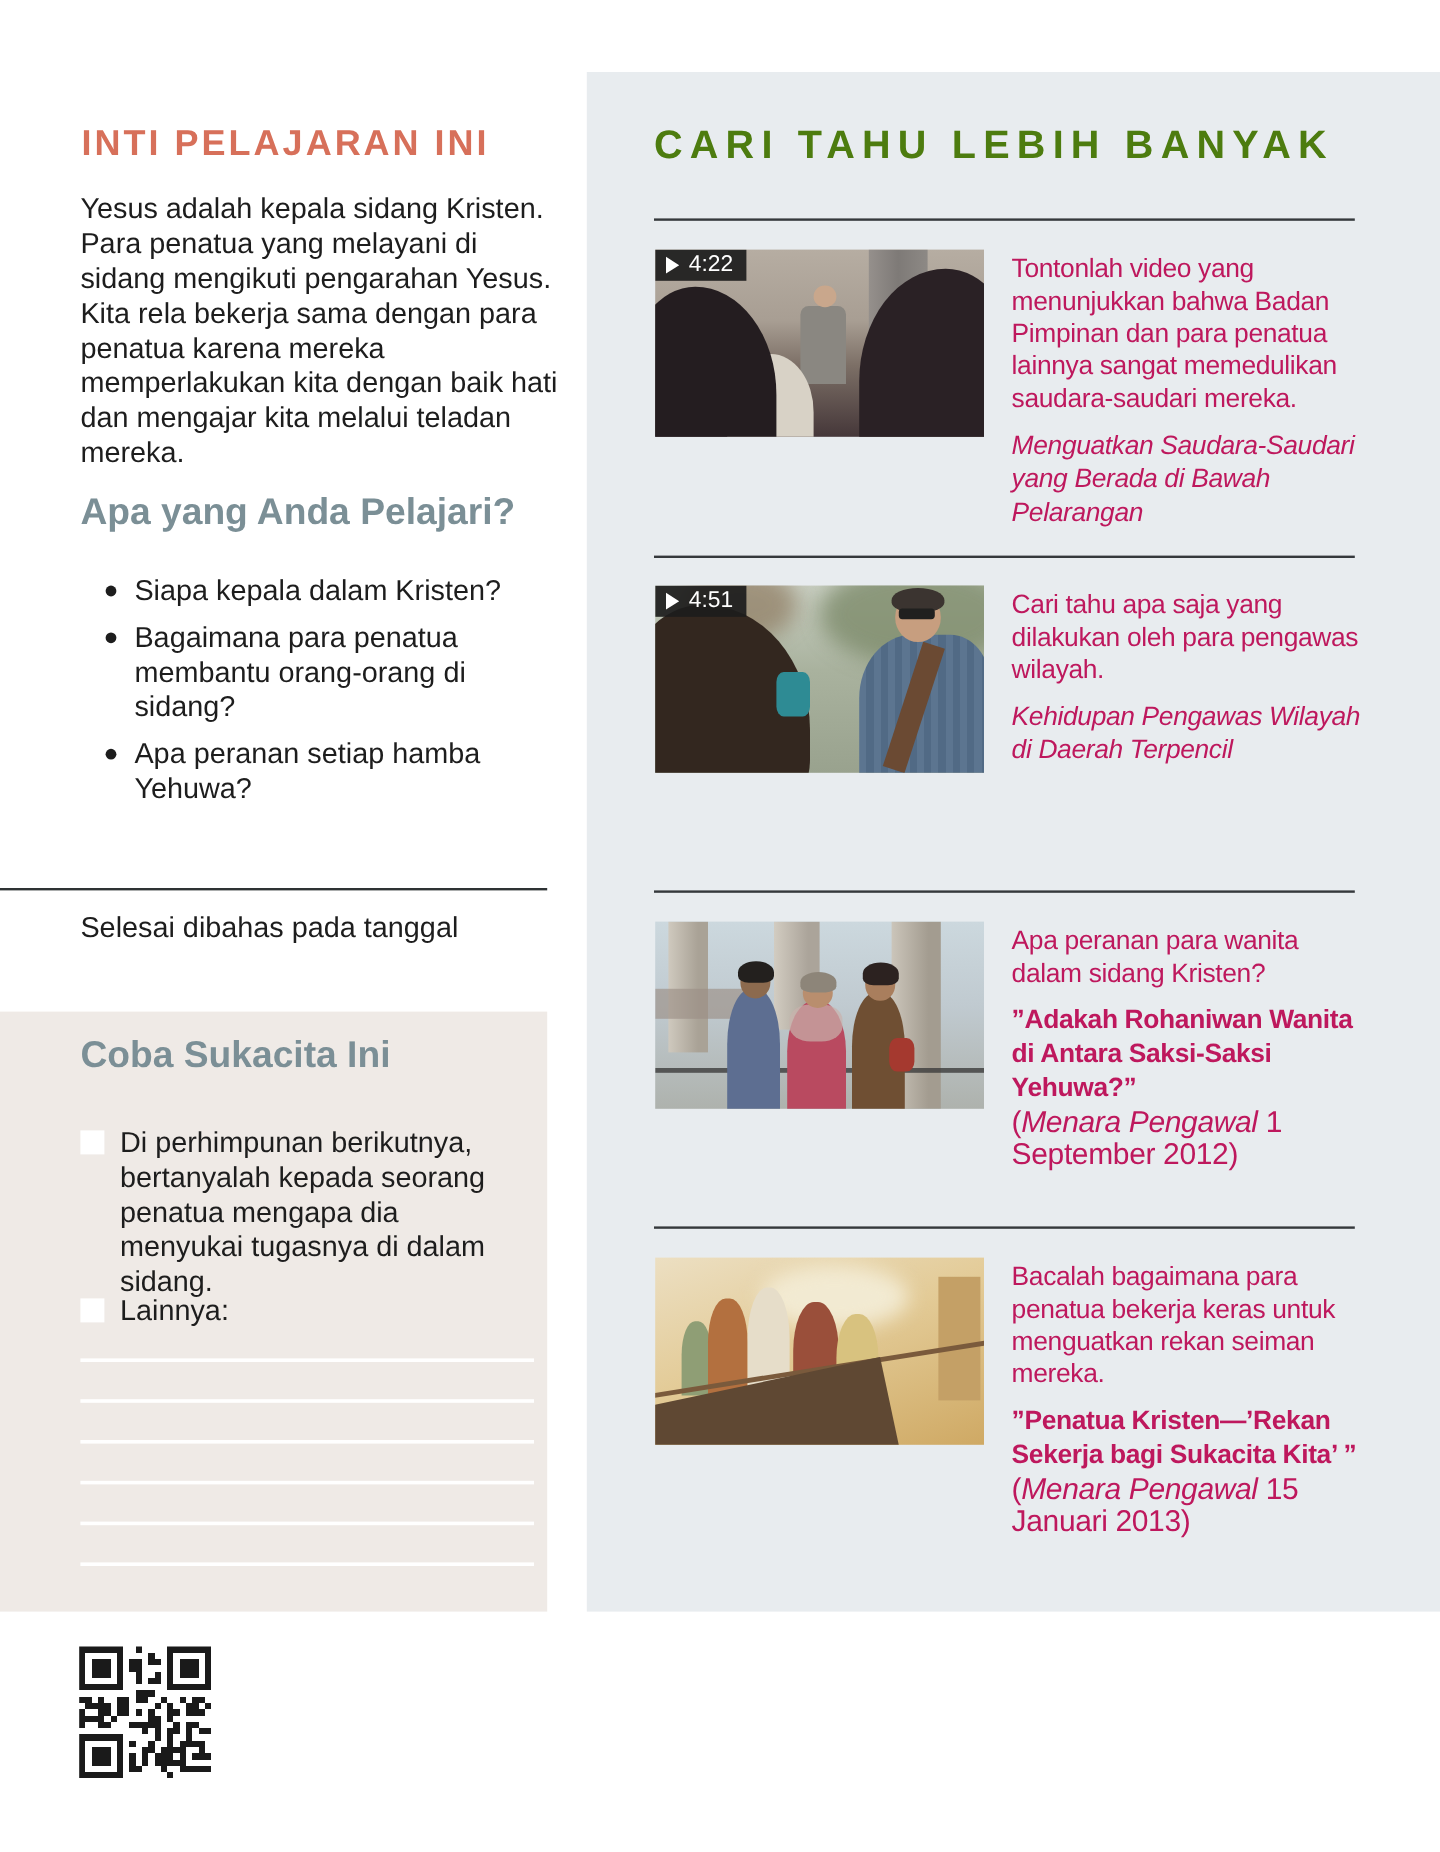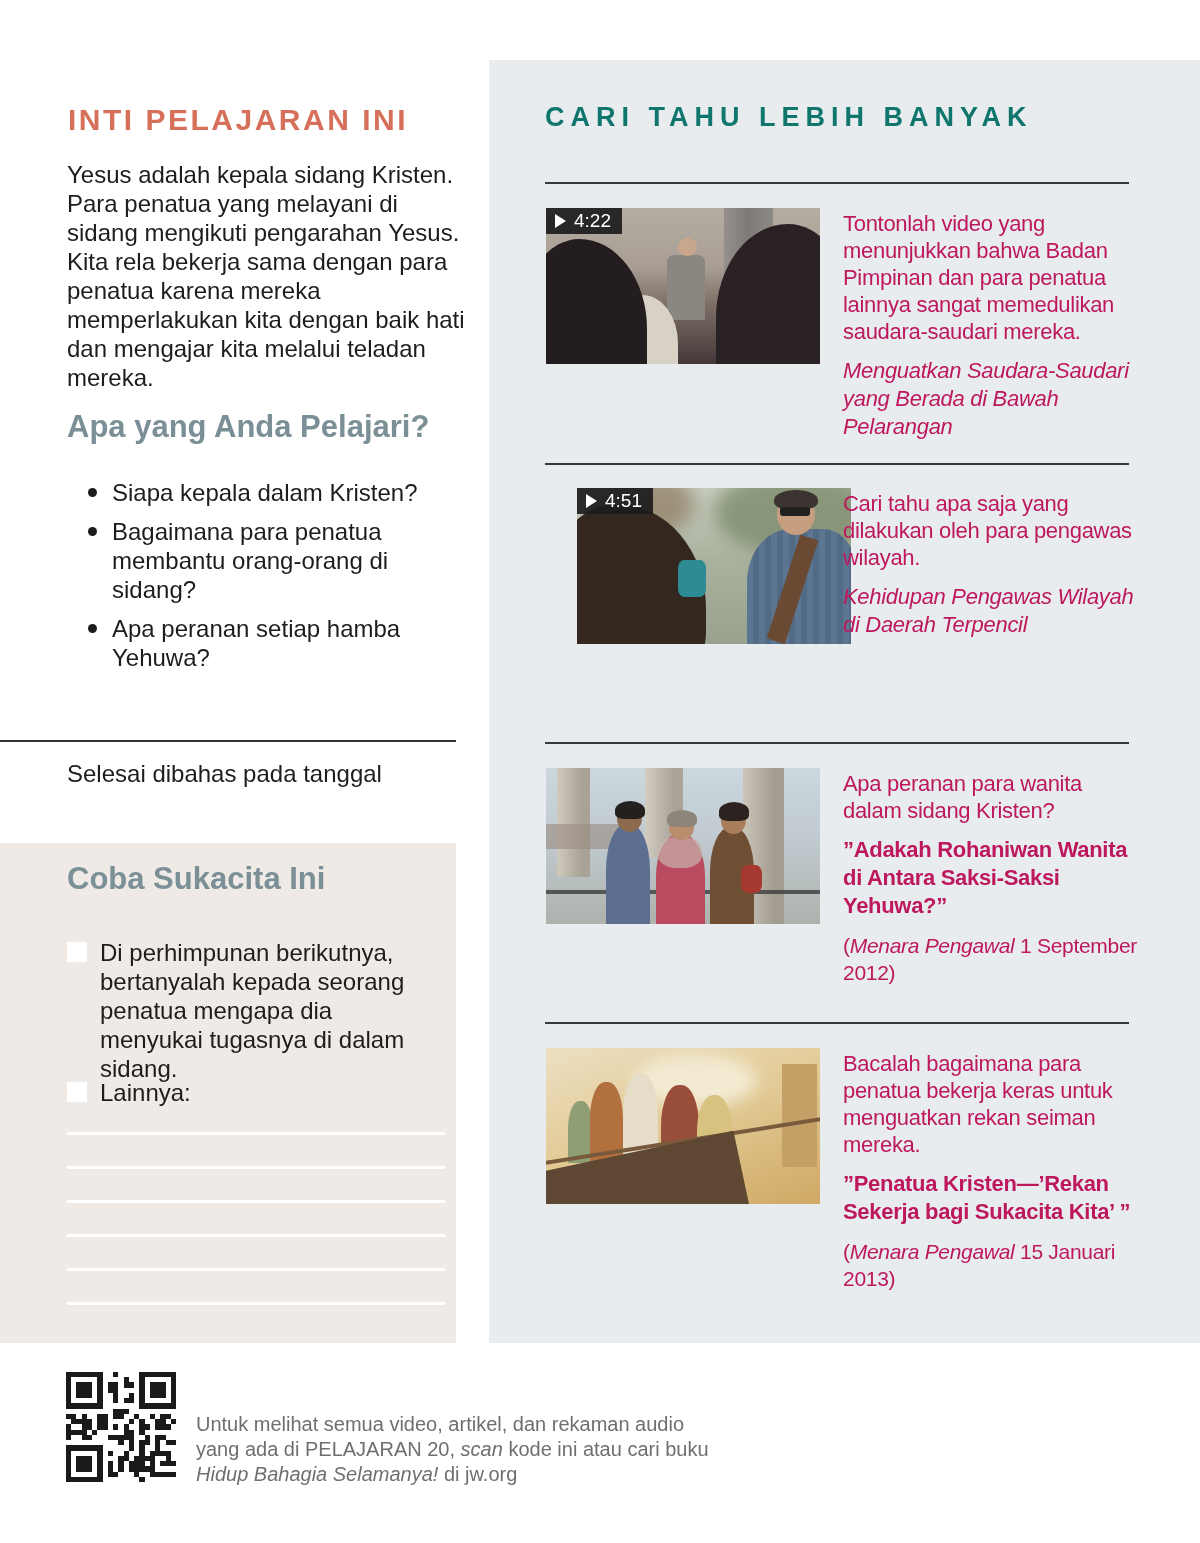--- a/index.html
+++ b/index.html
@@ -25,49 +25,49 @@
   .try-item-1{top:95px;}
   .try-item-2{top:235px;}
   .checkbox{position:absolute;width:20px;height:20px;background:#ffffff;}
   .checkbox-1{left:67px;top:99px;}
   .checkbox-2{left:67px;top:239px;}
   .write-lines{position:absolute;left:67px;top:289px;width:378px;}
   .wline{height:3px;background:#ffffff;margin-bottom:31px;}
 
   
   .right-panel{position:absolute;left:489px;top:60px;width:711px;height:1283px;background:#e8ecef;}
-  .rp-heading{position:absolute;left:56px;top:42px;margin:0;font-size:27px;font-weight:bold;
-    letter-spacing:6px;color:#0f766e;}
+  .rp-heading{position:absolute;left:56px;top:42px;margin:0;font-size:33px;font-weight:bold;
+    letter-spacing:6px;color:#4d7c0f;}
   .rp-divider{position:absolute;left:56px;width:584px;height:2px;background:#35393c;}
   .rp-div-1{top:122px;} .rp-div-2{top:403px;} .rp-div-3{top:682px;} .rp-div-4{top:962px;}
   .rp-row{position:absolute;left:57px;width:600px;}
   .rp-row-1{top:148px;} .rp-row-2{top:428px;} .rp-row-3{top:708px;} .rp-row-4{top:988px;}
   .rp-text{position:absolute;left:297px;top:2px;width:300px;}
   .rp-text p{margin:0;font-size:22px;line-height:27px;letter-spacing:-0.3px;color:#be185d;}
   .rp-text .vtitle{font-weight:normal;font-style:italic;font-size:22px;line-height:28px;margin-top:12px;}
   .rp-text .btitle{font-weight:bold;font-size:22px;line-height:28px;margin-top:12px;}
-  .rp-text .source{font-size:21px;line-height:27px;margin-top:12px;}
+  .rp-text .source{font-size:25px;line-height:27px;margin-top:2px;}
   .it{font-style:italic;}
 
   
   .thumb{position:absolute;left:0;top:0;width:274px;height:156px;overflow:hidden;}
   .badge{position:absolute;left:0;top:0;z-index:5;height:26px;display:flex;align-items:center;gap:8px;
     padding:0 11px 0 9px;background:rgba(28,28,28,0.92);color:#ffffff;font-size:19px;}
   .play{width:0;height:0;border-left:11px solid #ffffff;border-top:7px solid transparent;border-bottom:7px solid transparent;}
   .shape{position:absolute;}
 
   .t1{background:linear-gradient(180deg,#b6ada2 0%,#a89e93 38%,#7c6f66 62%,#453739 100%);}
   .t1-curtain{right:17%;top:0;width:18%;height:80%;background:linear-gradient(90deg,#95908c,#7e7a77 50%,#8d8985);}
   .t1-man{left:44%;top:30%;width:14%;height:42%;background:#8a8781;border-radius:7px 7px 0 0;}
   .t1-head{left:48%;top:19%;width:7%;height:12%;background:#c9a78c;border-radius:50%;}
   .t1-sil-l{left:-8%;bottom:-25%;width:45%;height:105%;background:#241d20;border-radius:45% 55% 0 0;}
   .t1-sil-r{right:-10%;bottom:-20%;width:48%;height:110%;background:#2a2125;border-radius:55% 45% 0 0;}
   .t1-sil-w{left:22%;bottom:-18%;width:26%;height:62%;background:#d8d2c6;border-radius:50% 50% 0 0;}
 
-  .t2{background:linear-gradient(180deg,#c9cfc2 0%,#a9b29e 45%,#99a28e 100%);margin-left:31px;}
+  .t2{background:linear-gradient(180deg,#c9cfc2 0%,#a9b29e 45%,#99a28e 100%);}
   .t2-fol1{left:50%;top:-12%;width:60%;height:55%;background:#7d8b6b;border-radius:50%;filter:blur(9px);opacity:.8;}
   .t2-fol2{left:8%;top:-10%;width:35%;height:40%;background:#8e7a60;border-radius:50%;filter:blur(9px);opacity:.7;}
   .t2-mule{left:-9%;top:10%;width:56%;height:115%;background:#33271f;border-radius:42% 58% 28% 30%;}
   .t2-halter{left:37%;top:46%;width:10%;height:24%;background:#2e8b94;border-radius:22%;}
   .t2-man{right:-2%;top:26%;width:40%;height:85%;border-radius:40% 30% 0 0;
     background:repeating-linear-gradient(90deg,#5c7590 0 6px,#516a85 6px 12px);}
   .t2-head{right:13%;top:4%;width:14%;height:26%;background:#c79e7f;border-radius:50%;}
   .t2-hair{right:12%;top:1%;width:16%;height:13%;background:#3b3430;border-radius:50% 50% 40% 40%;}
   .t2-shades{right:15%;top:12%;width:11%;height:6%;background:#20201f;border-radius:3px;}
   .t2-strap{right:18%;top:30%;width:7%;height:70%;background:#6b4a33;transform:rotate(18deg);}
@@ -364,19 +364,14 @@
         <rect x="19" y="19" width="1" height="1"></rect>
         <rect x="20" y="19" width="1" height="1"></rect>
         <rect x="14" y="20" width="1" height="1"></rect>
         <path fill-rule="evenodd" d="M0 0h7v7h-7z M1 1v5h5v-5z"></path>
         <rect x="2" y="2" width="3" height="3"></rect>
         <path fill-rule="evenodd" d="M14 0h7v7h-7z M15 1v5h5v-5z"></path>
         <rect x="16" y="2" width="3" height="3"></rect>
         <path fill-rule="evenodd" d="M0 14h7v7h-7z M1 15v5h5v-5z"></path>
         <rect x="2" y="16" width="3" height="3"></rect>
       </svg></div>
-  <p class="qr-caption">
-    <span>Untuk melihat semua video, artikel, dan rekaman audio</span><br>
-    <span>yang ada di PELAJARAN 20, </span><span class="it">scan</span><span> kode ini atau cari buku</span><br>
-    <span class="it">Hidup Bahagia Selamanya!</span><span> di jw.org</span>
-  </p>
 
 </div>
 
 </body></html>

